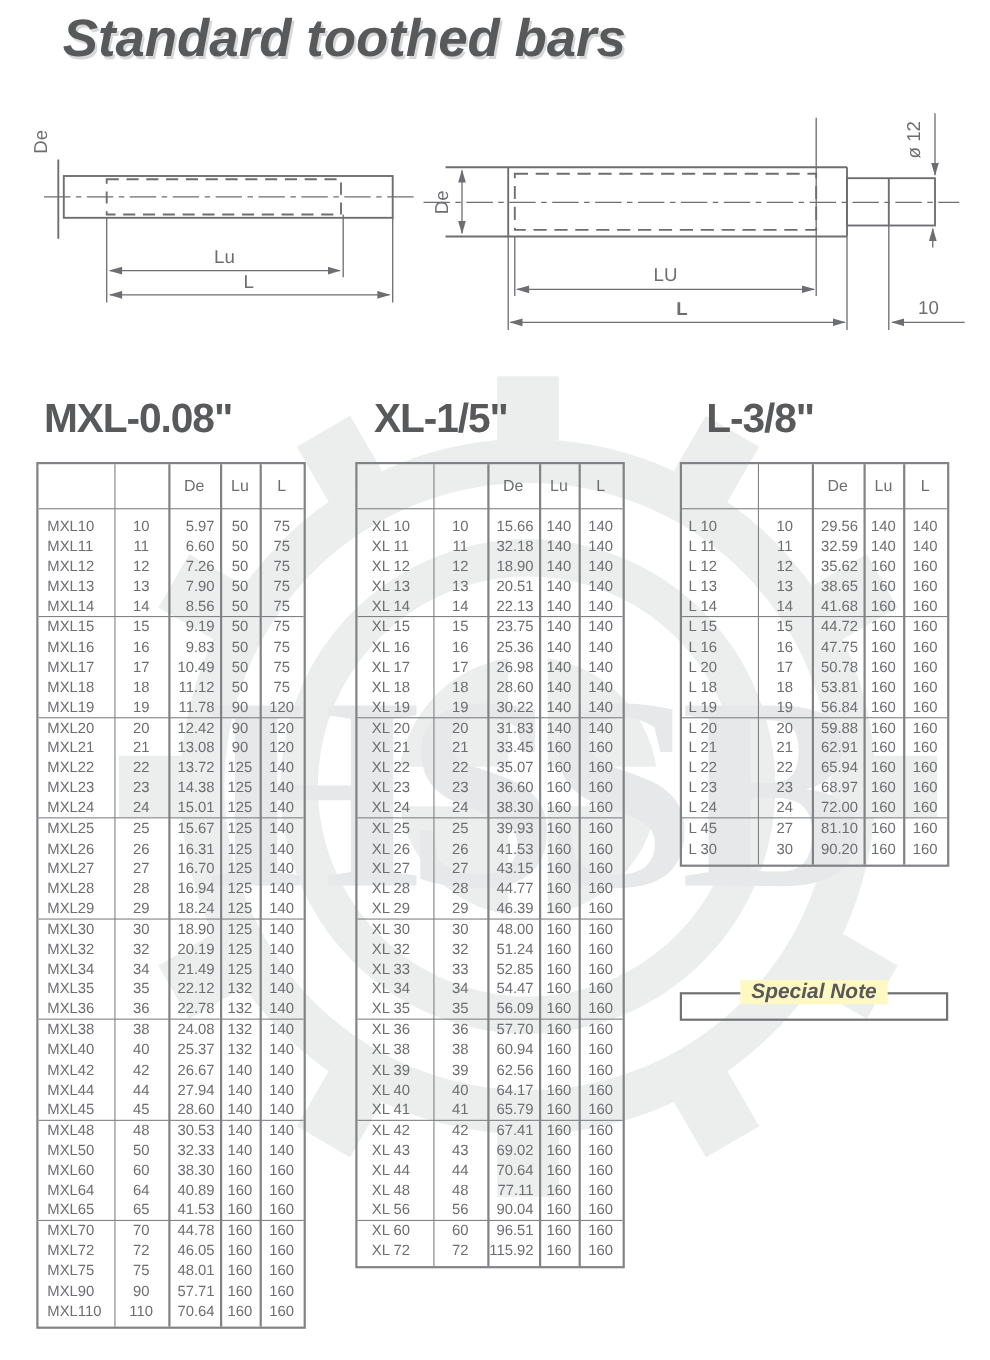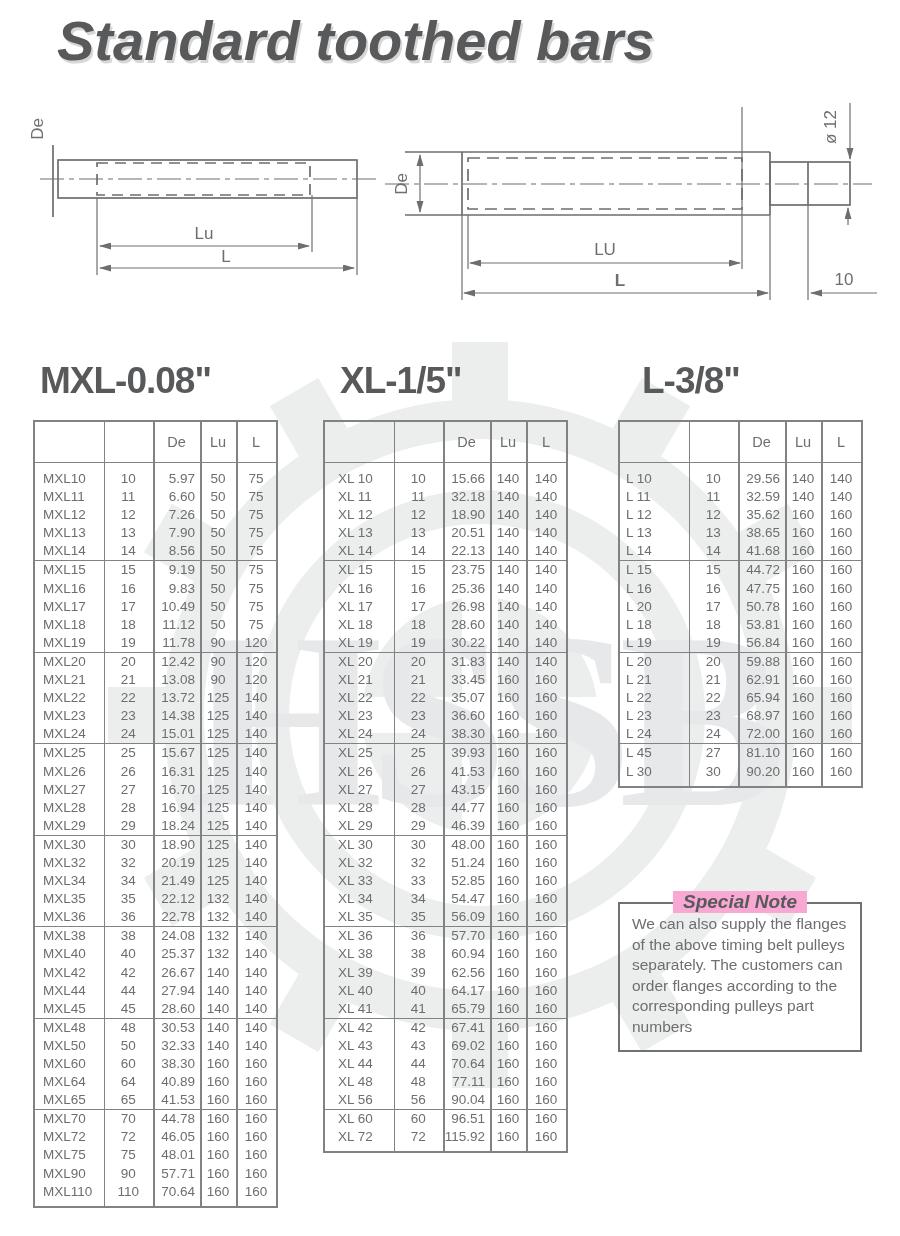--- a/index.html
+++ b/index.html
@@ -11,21 +11,21 @@
   *{box-sizing:border-box;margin:0;padding:0}
   html,body{background:#fff}
   body{font-family:"Liberation Sans","DejaVu Sans",sans-serif;color:var(--ink)}
   .page{position:relative;width:900px;height:1236px;background:#fff;overflow:hidden}
 
   
   .wm{position:absolute;left:0;top:0;z-index:0}
 
   
   .h1{position:absolute;left:57px;top:8px;z-index:1;
-      font-size:56px;font-weight:bold;font-style:italic;color:var(--dark);
+      font-size:48px;font-weight:bold;font-style:italic;color:var(--dark);
       letter-spacing:0;text-shadow:2px 3px 0 rgba(140,140,140,.35);white-space:nowrap}
 
   
   .dwg{position:absolute;z-index:1}
   .dwg text{font-family:"Liberation Sans",sans-serif;font-size:17px;fill:var(--ink)}
 
   
   .col{position:absolute;top:358px;width:245px;z-index:1}
   .col h2{font-size:37px;font-weight:bold;color:var(--dark);letter-spacing:-1px;
           line-height:46px;margin:0 0 16px 0;white-space:nowrap}
@@ -48,21 +48,21 @@
   .t-l  .c0{padding-left:6px}
   .c1{text-align:center}
   .c2{text-align:right;padding-right:5px}
   .c3,.c4{text-align:center}
   .vline{position:absolute;top:0;bottom:0;width:1.5px;background:var(--line)}
 
   
   .note{position:absolute;left:618px;top:902px;width:244px;z-index:1;
         border:2px solid #707174;padding:10px 12px 12px 12px}
   .note-title{position:absolute;top:-13px;left:50%;transform:translateX(-50%);
-        background:#f9a8d4;padding:0 10px;white-space:nowrap;
+        background:#fef9c3;padding:0 10px;white-space:nowrap;
         font-size:19px;font-weight:bold;font-style:italic;color:var(--dark)}
   .note-text{font-size:15.5px;line-height:1.33;color:var(--ink)}
 </style>
 </head>
 <body>
 
 <div class="page">
 
   <svg class="wm" width="900" height="1236" viewBox="0 0 900 1236" aria-hidden="true">
     <g stroke="var(--wm)" fill="none">
@@ -901,16 +901,15 @@
         </div>
         <i class="vline" style="left: 28.5%;"></i>
         <i class="vline" style="left: 49%;"></i>
         <i class="vline" style="left: 68.5%;"></i>
         <i class="vline" style="left: 83.5%;"></i>
       </div>
   </div>
 
   <div class="note">
     <span class="note-title">Special Note</span>
-    <div class="note-text">We can also supply the flanges of the above timing belt pulleys separately. The customers can order flanges according to the corresponding pulleys part numbers</div>
   </div>
 
 </div>
 
 </body></html>

